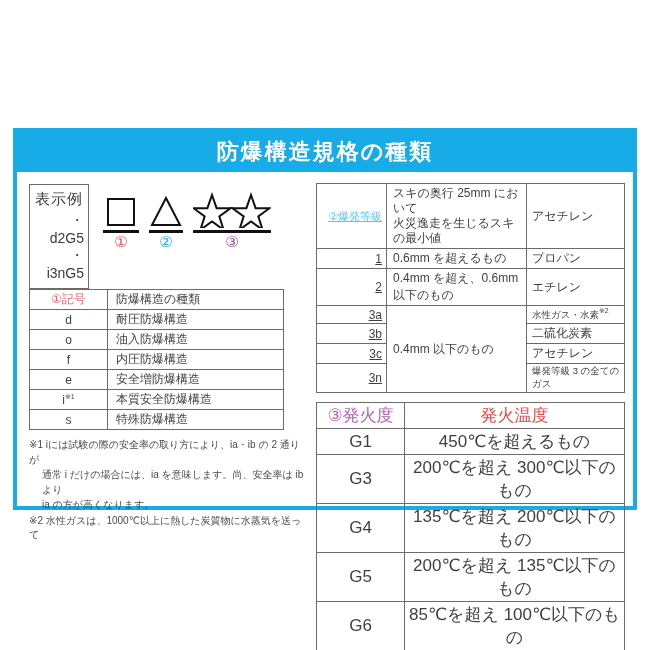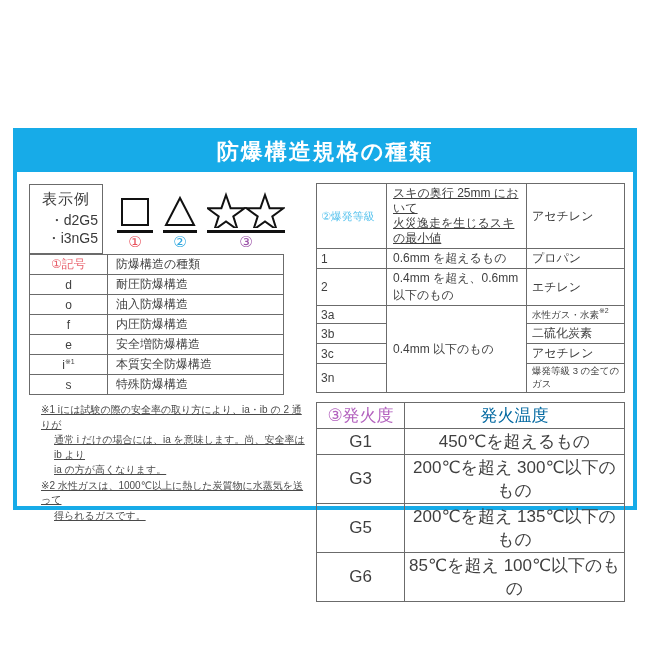--- a/index.html
+++ b/index.html
@@ -34,21 +34,21 @@
     box-sizing:border-box;
     height:338px;
   }
   .col-left{width:285px;flex:none;padding-left:4px;box-sizing:border-box;}
   .col-right{flex:1;padding-left:6px;box-sizing:border-box;}
 
   
   .example-row{display:flex;align-items:flex-start;margin-top:4px;}
   .example-box{
     border:1px solid #6b6b6b;
-    width:74px;
+    width:60px;
     padding:5px 4px 6px 4px;
     box-sizing:border-box;
     text-align:center;
     color:#3a3a3a;
   }
   .example-box .hdr{font-size:15px;letter-spacing:1px;margin-bottom:3px;}
   .example-box .ln{font-size:14px;text-align:right;padding-left:3px;line-height:1.25;}
 
   .symbols{display:flex;align-items:flex-end;margin-left:14px;padding-top:4px;}
   .symgroup{text-align:center;}
@@ -74,41 +74,41 @@
   .tbl-symbol{width:255px;}
   .tbl-symbol td{height:17px;}
   .tbl-symbol .c1{width:78px;text-align:center;}
   .tbl-symbol .c2{text-align:left;padding-left:8px;}
   .hdr-red{color:#E8606B;text-align:center;}
   .hdr-center{text-align:center;}
   sup{font-size:7px;vertical-align:super;}
 
   
   .notes{margin-top:8px;font-size:10px;color:#4a4a4a;line-height:1.45;}
-  .notes p{margin:0 0 1px 12px;text-decoration:underline;}
+  .notes p{margin:0 0 1px 0;}
   .notes .ind{padding-left:13px;}
 
   
   .tbl-grade{width:100%;margin-top:3px;}
   .tbl-grade td{height:16px;}
-  .tbl-grade .g-c1{width:70px;text-align:left;}
+  .tbl-grade .g-c1{width:70px;text-align:right;text-decoration:underline;}
   .tbl-grade .g-c2{text-align:left;padding-left:6px;}
   .tbl-grade .g-c3{width:98px;text-align:left;padding-left:5px;}
   .hdr-cyan{color:#5CC4EE;text-align:center;font-size:11px;}
-  .grade-head2{line-height:1.25;padding:2px 5px;text-decoration:underline;}
+  .grade-head2{line-height:1.25;padding:2px 5px;}
   .merged{text-align:left;padding-left:8px;vertical-align:middle;}
   .tiny{font-size:9.5px;}
 
   
   .tbl-ign{width:100%;margin-top:9px;}
   .tbl-ign td{height:20px;font-size:17px;}
   .tbl-ign .i-c1{width:88px;text-align:center;}
   .tbl-ign .i-c2{text-align:center;}
   .hdr-purple{color:#B362BE;text-align:center;font-size:13px;}
-  .ign-head2{text-align:center;font-size:13px;color:#0369a1;}
+  .ign-head2{text-align:center;font-size:13px;color:#ef4444;}
 </style>
 </head>
 <body>
 
 <div id="frame">
 
   <div id="titlebar">
     <span class="title">防爆構造規格の種類</span>
   </div>
 
@@ -191,21 +191,20 @@
             <td class="c2">特殊防爆構造</td>
           </tr>
         </tbody>
       </table>
 
       <div class="notes">
         <p>※1 iには試験の際の安全率の取り方により、ia・ib の 2 通りが</p>
         <p class="ind">通常 i だけの場合には、ia を意味します。尚、安全率は ib より</p>
         <p class="ind">ia の方が高くなります。</p>
         <p>※2 水性ガスは、1000℃以上に熱した炭質物に水蒸気を送って</p>
-        <p class="ind">得られるガスです。</p>
       </div>
 
     </div>
 
     <div class="col-right">
 
       <table class="tbl-grade">
         <tbody>
           <tr>
             <td class="g-c1 hdr-cyan">②爆発等級</td>
@@ -253,20 +252,24 @@
           </tr>
           <tr>
             <td class="i-c1">G1</td>
             <td class="i-c2">450℃を超えるもの</td>
           </tr>
           <tr>
             <td class="i-c1">G3</td>
             <td class="i-c2">200℃を超え 300℃以下のもの</td>
           </tr>
           <tr>
+            <td class="i-c1">G4</td>
+            <td class="i-c2">135℃を超え 200℃以下のもの</td>
+          </tr>
+          <tr>
             <td class="i-c1">G5</td>
             <td class="i-c2">200℃を超え 135℃以下のもの</td>
           </tr>
           <tr>
             <td class="i-c1">G6</td>
             <td class="i-c2">85℃を超え 100℃以下のもの</td>
           </tr>
         </tbody>
       </table>
 

